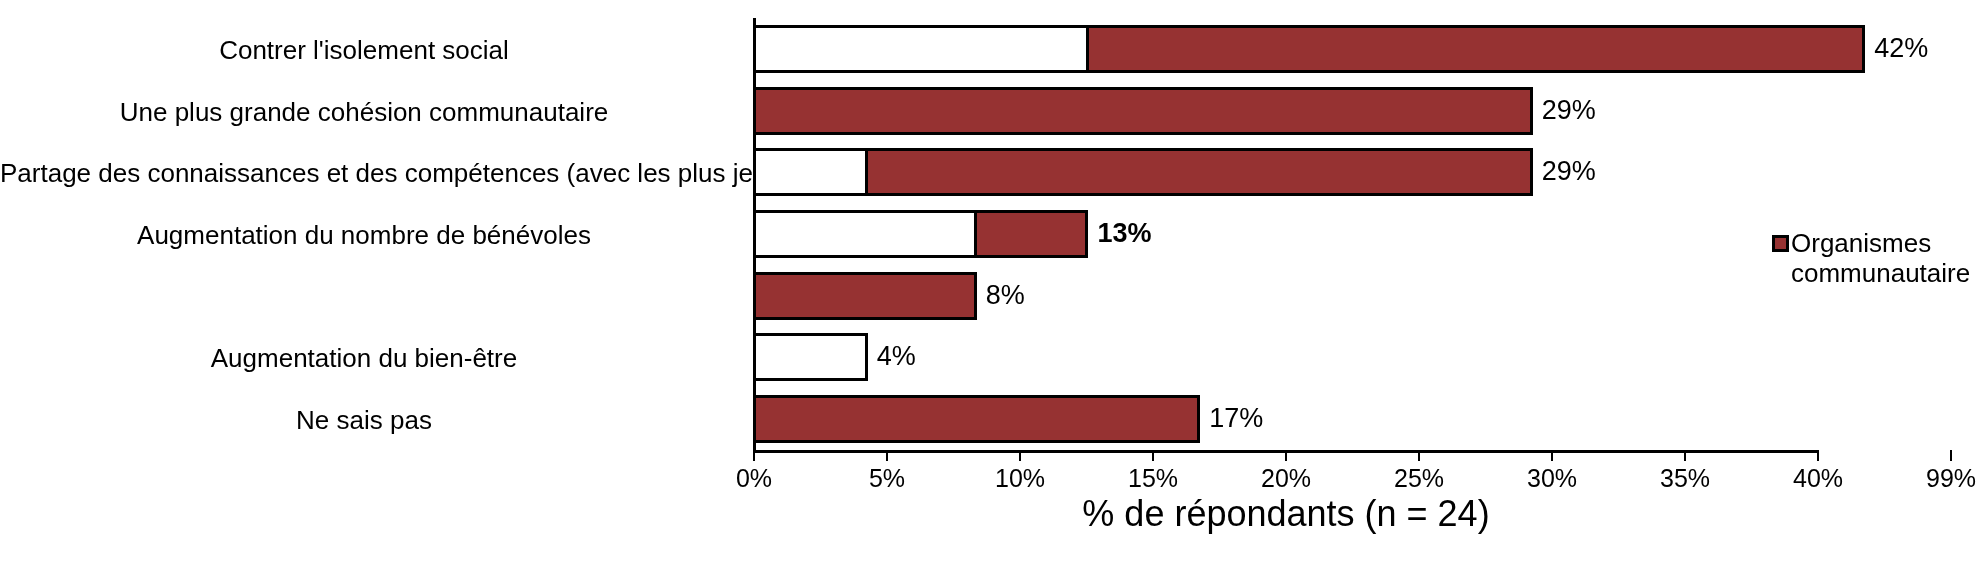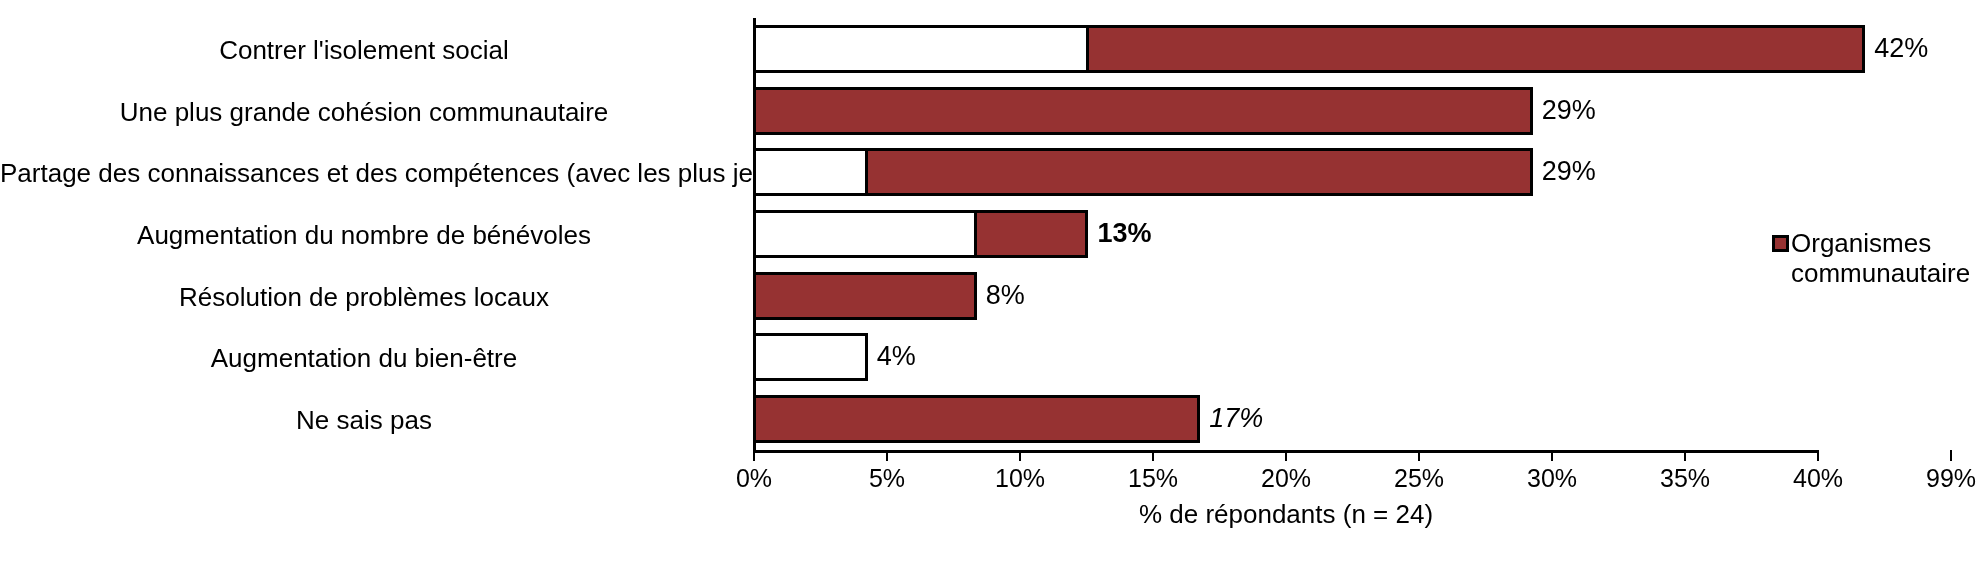--- a/index.html
+++ b/index.html
@@ -125,36 +125,35 @@
     padding-left:19px;
     white-space:nowrap;
   }
 
   
   .x-title{
     position:absolute;
     left:753px; top:500px;
     width:1066px;
     text-align:center;
-    font-size:26px;
+    font-size:36px;
     line-height:28px;
     white-space:nowrap;
   }
 </style>
 </head>
 <body>
 
 <div id="chart-root">
 
   <div class="cat-labels">
       <div class="cat-label" style="top: 18.8571px;">Contrer l'isolement social</div>
       <div class="cat-label" style="top: 80.5714px;">Une plus grande cohésion communautaire</div>
       <div class="cat-label" style="top: 142.286px;">Partage des connaissances et des compétences (avec les plus jeunes)</div>
       <div class="cat-label" style="top: 204px; margin-left: 35px;">Augmentation du nombre de bénévoles</div>
-      <div class="cat-label" style="top: 265.714px;">Résolution de problèmes locaux</div>
       <div class="cat-label" style="top: 327.429px;">Augmentation du bien-être</div>
       <div class="cat-label" style="top: 389.143px;">Ne sais pas</div>
     </div>
 
   <div class="plot">
     <div class="axis-line"></div>
   </div>
 
   <div class="x-axis-line"></div>
 
@@ -181,21 +180,21 @@
       <div class="bar-row" style="top: 271.714px; left: 0px; width: 1987px;">
         <div class="seg seg-b" style="left: 753px; width: 223.78px;"></div>
         <div class="value-label" style="left: 985.78px;">8%</div>
       </div>
       <div class="bar-row" style="top: 333.429px; left: 0px; width: 1987px;">
         <div class="seg seg-a" style="left: 753px; width: 114.72px;"></div>
         <div class="value-label" style="left: 876.72px;">4%</div>
       </div>
       <div class="bar-row" style="top: 395.143px; left: 0px; width: 1987px;">
         <div class="seg seg-b" style="left: 753px; width: 447.22px;"></div>
-        <div class="value-label" style="left: 1209.22px; font-style: italic;">17%</div>
+        <div class="value-label" style="left: 1209.22px;">17%</div>
       </div>
     </div>
 
   <div id="ticks-layer">
       <div class="tick" style="left: 753px;"></div>
       <div class="tick-label" style="left: 754px;">0%</div>
       <div class="tick" style="left: 886px;"></div>
       <div class="tick-label" style="left: 887px;">5%</div>
       <div class="tick" style="left: 1019px;"></div>
       <div class="tick-label" style="left: 1020px;">10%</div>

